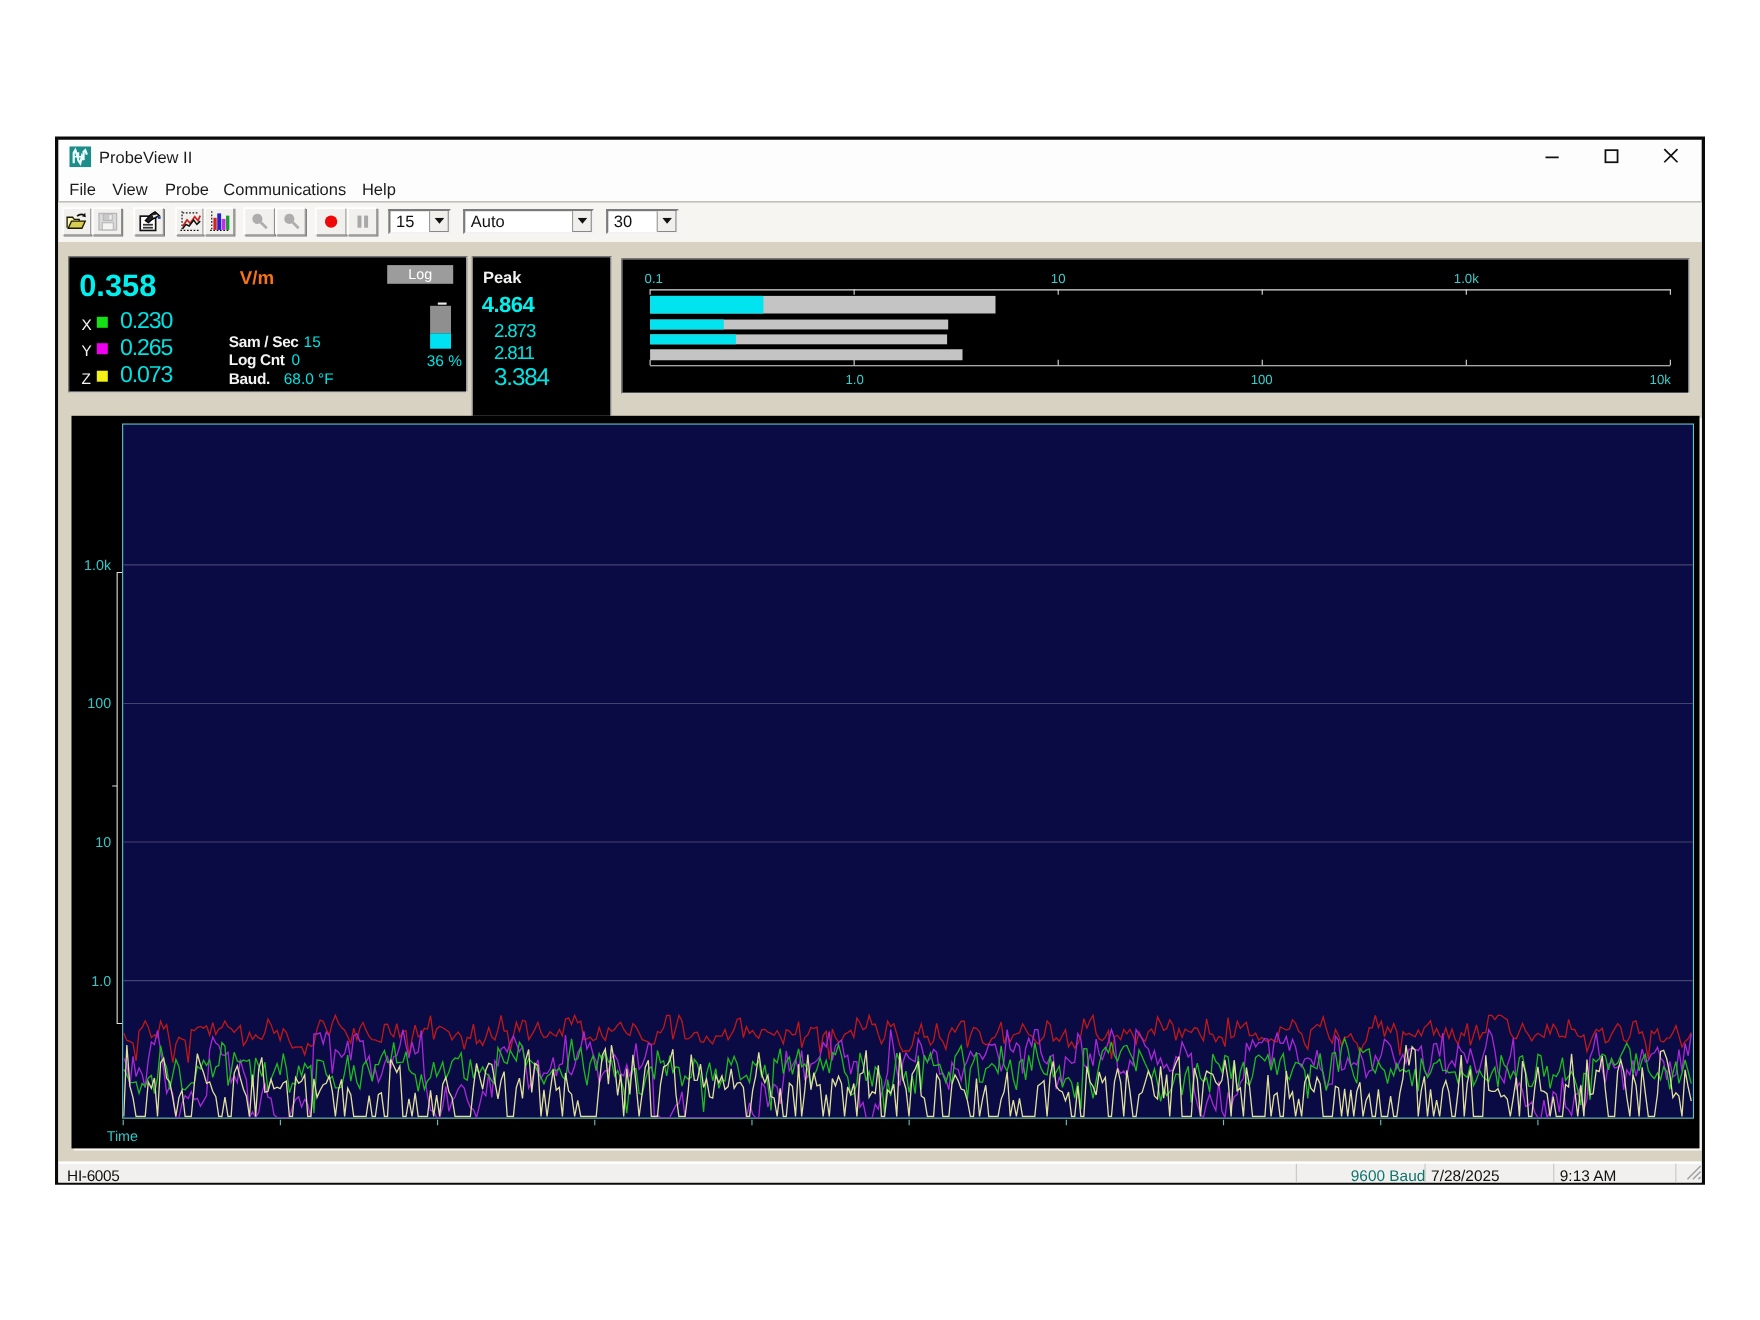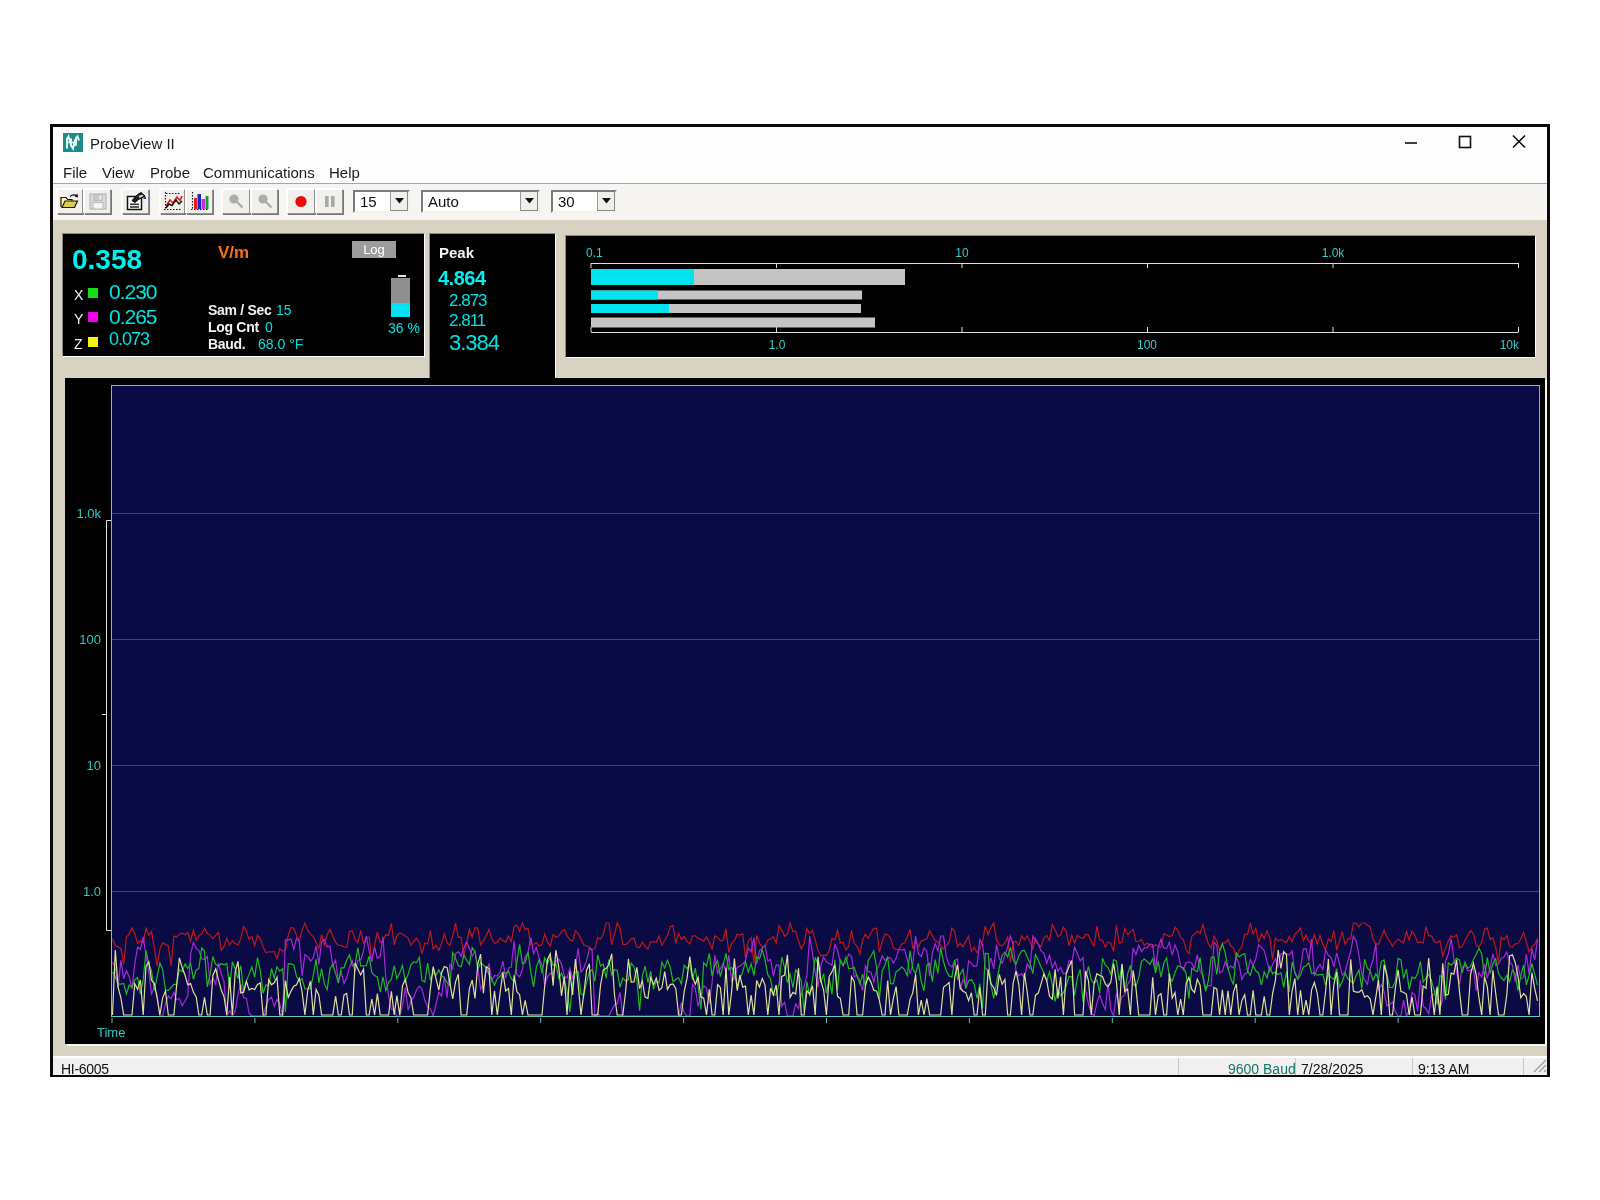--- a/index.html
+++ b/index.html
@@ -142,31 +142,31 @@
     <span class="arr">
       <svg width="9" height="6">
         <path d="M0,0 L9,0 L4.5,5.5 Z" fill="#111"></path>
       </svg>
     </span>
   </div>
 
 <div class="panel" style="left:62px; top:233px; width:363px; height:124px;padding-left:16px;">
  <div class="abs" style="left:9px; top:10px; font-size:28px; font-weight:bold; color:#00f0f0;">0.358</div>
  <div class="abs" style="left:155px; top:9px; font-size:17px; font-weight:bold; color:#f97316;">V/m</div>
- <div class="abs" style="left:289px; top:7px; width:44px; height:17px; background:#9c9c9c; color:#fff;
+ <div class="abs" style="left:289px; top:7px; width:60px; height:17px; background:#9c9c9c; color:#fff;
       font-size:13px; text-align:center; line-height:17px;">Log</div>
  <div class="abs wl" style="left:11px; top:53px; font-size:14px;">X</div>
  <div class="abs" style="left:25px; top:54px; width:10px; height:10px; background:#15e015;"></div>
  <div class="abs cy" style="left:46px; top:46px; font-size:21px; letter-spacing:-1px;">0.230</div>
  <div class="abs wl" style="left:11px; top:77px; font-size:14px;">Y</div>
  <div class="abs" style="left:25px; top:78px; width:10px; height:10px; background:#ee00ee;"></div>
  <div class="abs cy" style="left:46px; top:71px; font-size:21px; letter-spacing:-1px;">0.265</div>
  <div class="abs wl" style="left:11px; top:102px; font-size:14px;">Z</div>
  <div class="abs" style="left:25px; top:103px; width:10px; height:10px; background:#f2f216;"></div>
- <div class="abs cy" style="left:46px; top:95px; font-size:18px; letter-spacing:-1px;">0.073</div>
+ <div class="abs cy" style="left:46px; top:95px; font-size:21px; letter-spacing:-1px;">0.073</div>
  <div class="abs wl" style="left:145px; top:68px; font-size:14px; font-weight:bold; letter-spacing:-0.3px;">Sam / Sec</div>
  <div class="abs cy" style="left:213px; top:68px; font-size:14px;">15</div>
  <div class="abs wl" style="left:145px; top:85px; font-size:14px; font-weight:bold; letter-spacing:-0.3px;">Log Cnt</div>
  <div class="abs cy" style="left:202px; top:85px; font-size:14px;">0</div>
  <div class="abs wl" style="left:145px; top:102px; font-size:14px; font-weight:bold; letter-spacing:-0.3px;">Baud.</div>
  <div class="abs cy" style="left:195px; top:102px; font-size:14px;">68.0&nbsp;°F</div>
  <div class="abs" style="left:335px; top:41px; width:8px; height:2px; background:#e8e8e8;"></div>
  <div class="abs" style="left:328px; top:44px; width:19px; height:25px; background:#8f8f8f;"></div>
  <div class="abs" style="left:328px; top:69px; width:19px; height:14px; background:#00e2f2;"></div>
  <div class="abs cy" style="left:325px; top:86px; font-size:14px;">36 %</div>

